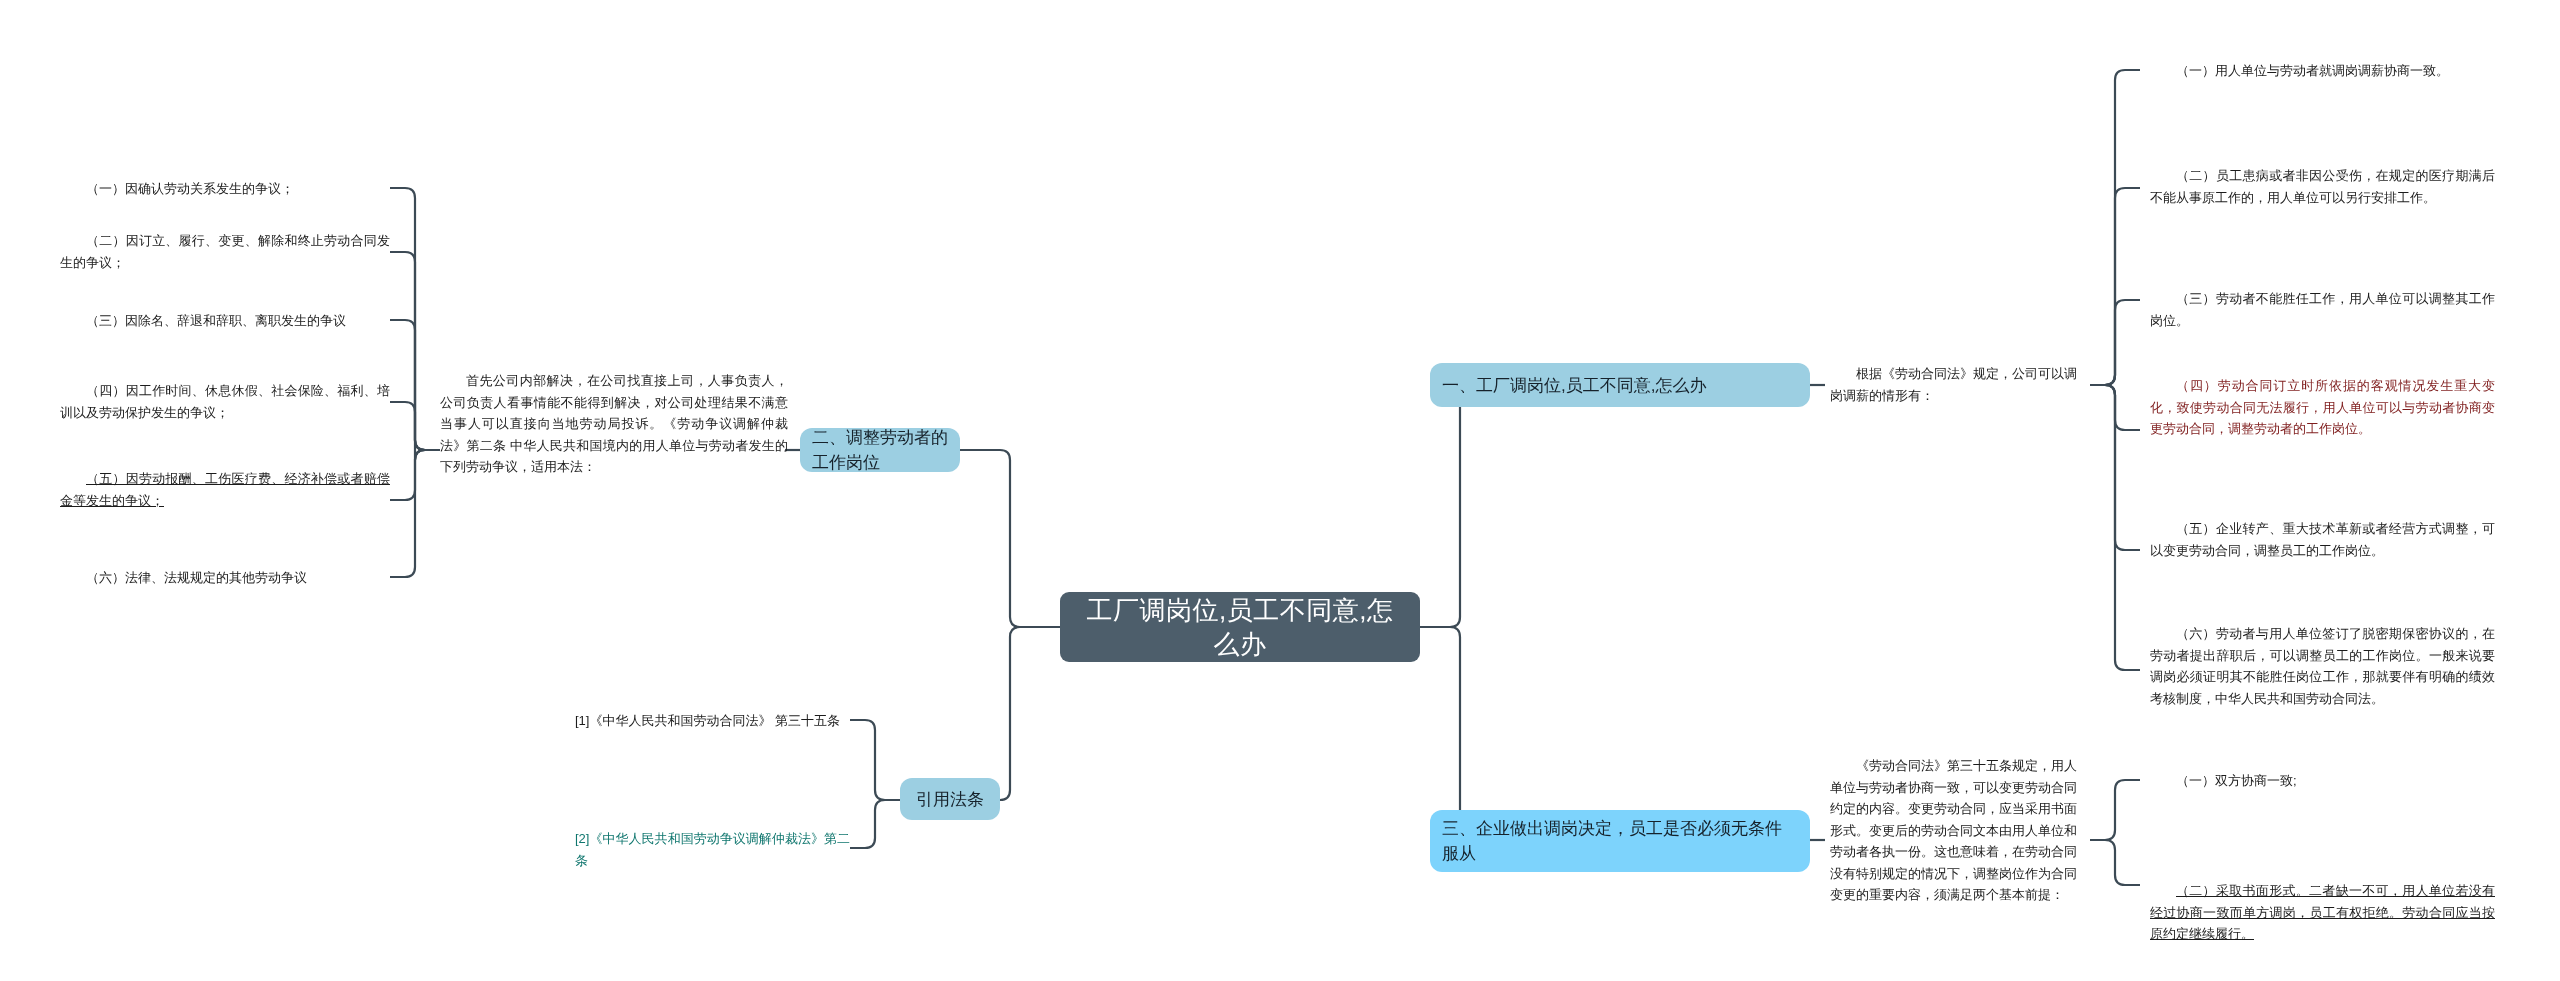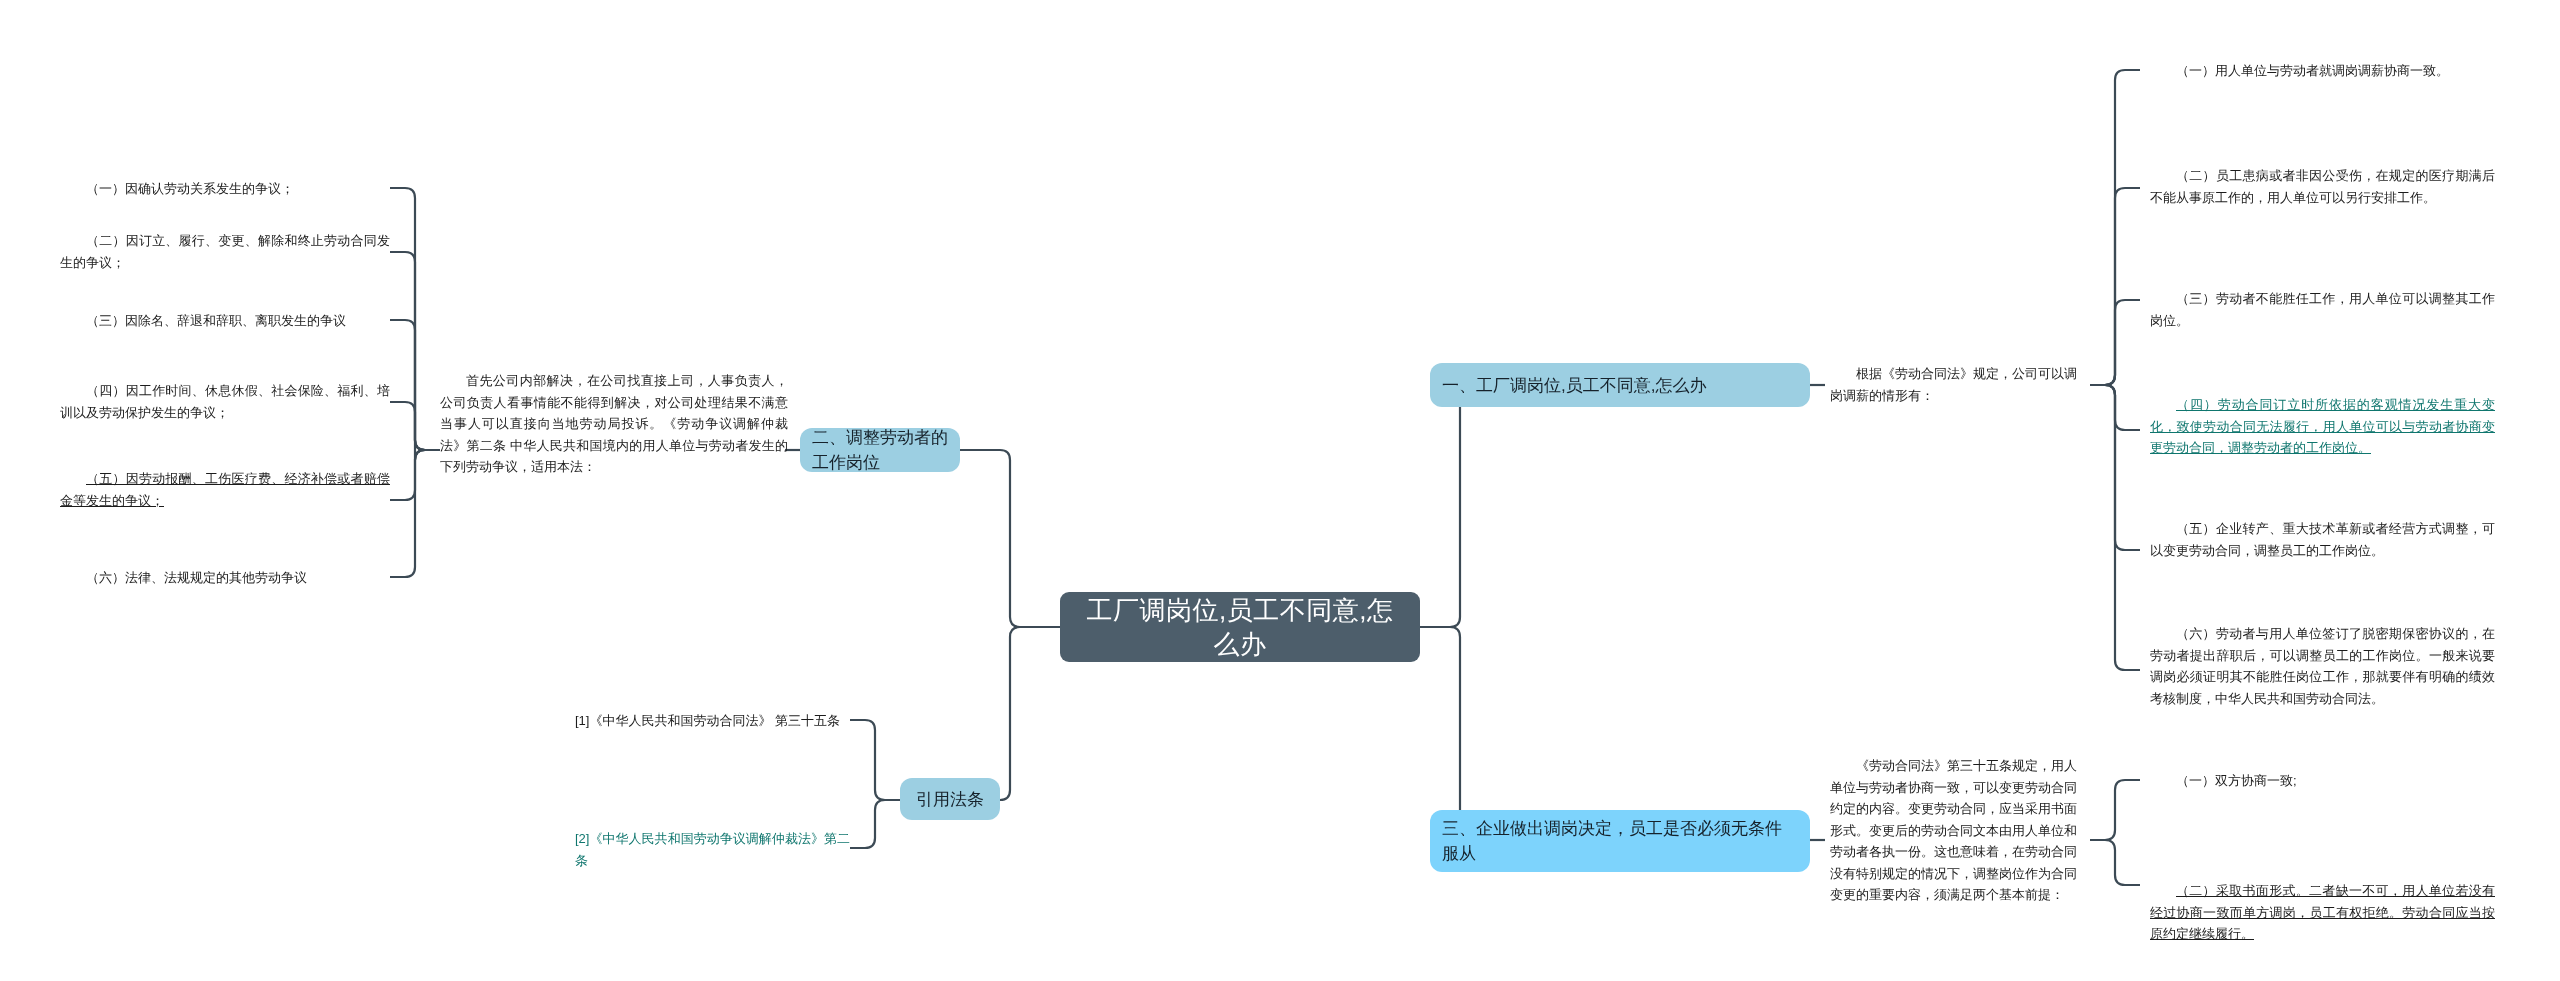--- a/index.html
+++ b/index.html
@@ -149,21 +149,21 @@
 
   <div class="node txt ind" style="left: 2150px; top: 60px; width: 345px; color: rgb(28, 28, 28);">
     <span>（一）用人单位与劳动者就调岗调薪协商一致。</span>
   </div>
   <div class="node txt ind" style="left: 2150px; top: 165px; width: 345px; color: rgb(28, 28, 28);">
     <span>（二）员工患病或者非因公受伤，在规定的医疗期满后不能从事原工作的，用人单位可以另行安排工作。</span>
   </div>
   <div class="node txt ind" style="left: 2150px; top: 288px; width: 345px; color: rgb(28, 28, 28);">
     <span>（三）劳动者不能胜任工作，用人单位可以调整其工作岗位。</span>
   </div>
-  <div class="node txt ind" style="left: 2150px; top: 394px; width: 345px; color: #0f766e; text-decoration: underline;">
+  <div class="node txt ind" style="left: 2150px; top: 375px; width: 345px; color: #7f1d1d;">
     <span>（四）劳动合同订立时所依据的客观情况发生重大变化，致使劳动合同无法履行，用人单位可以与劳动者协商变更劳动合同，调整劳动者的工作岗位。</span>
   </div>
   <div class="node txt ind" style="left: 2150px; top: 518px; width: 345px; color: rgb(28, 28, 28);">
     <span>（五）企业转产、重大技术革新或者经营方式调整，可以变更劳动合同，调整员工的工作岗位。</span>
   </div>
   <div class="node txt ind" style="left: 2150px; top: 623px; width: 345px; color: rgb(28, 28, 28);">
     <span>（六）劳动者与用人单位签订了脱密期保密协议的，在劳动者提出辞职后，可以调整员工的工作岗位。一般来说要调岗必须证明其不能胜任岗位工作，那就要伴有明确的绩效考核制度，中华人民共和国劳动合同法。</span>
   </div>
 
   <div class="node blue" style="left: 1430px; top: 810px; width: 380px; height: 62px; background: #7dd3fc; color: rgb(22, 34, 43);">

